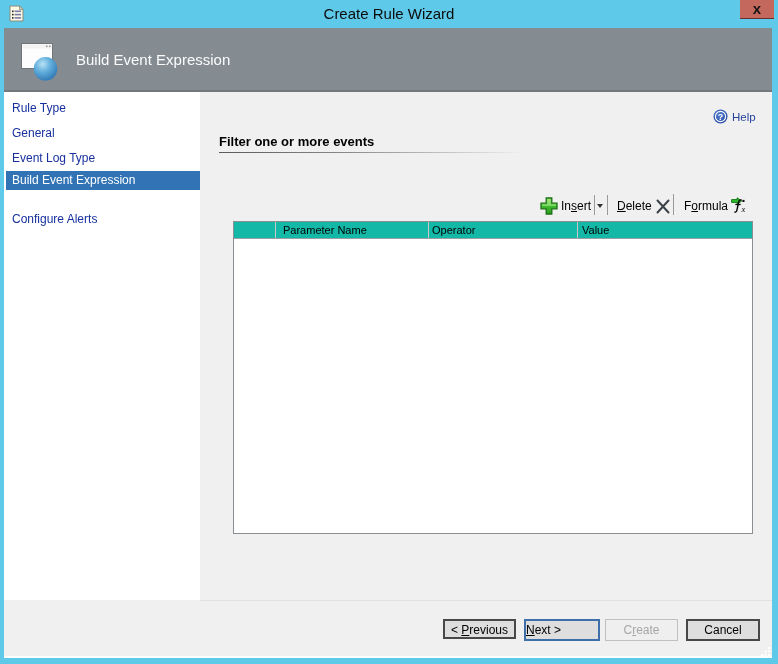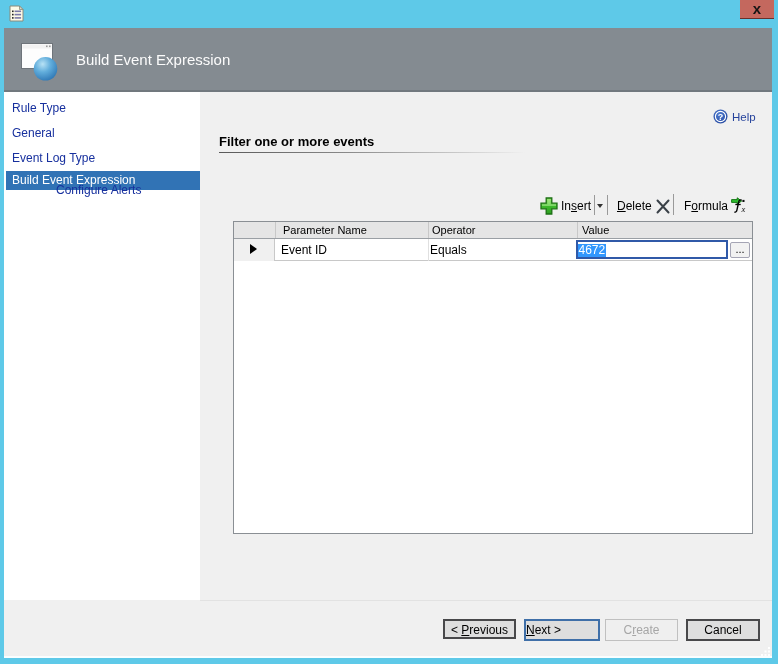--- a/index.html
+++ b/index.html
@@ -14,20 +14,21 @@
   <svg class="abs" style="left:9px;top:5px;" width="15" height="17" viewBox="0 0 15 17">
     <path d="M1 1 L10.5 1 L14 4.5 L14 16 L1 16 Z" fill="#FDFBE8" stroke="#8A8A7A" stroke-width="1"></path>
     <path d="M10.5 1 L10.5 4.5 L14 4.5 Z" fill="#D8D8C8" stroke="#8A8A7A" stroke-width="0.8"></path>
     <rect x="3" y="5.5" width="1.6" height="1.6" fill="#222"></rect>
     <rect x="5.6" y="5.5" width="6.5" height="1.6" fill="#7A7AA8"></rect>
     <rect x="3" y="8.8" width="1.6" height="1.6" fill="#222"></rect>
     <rect x="5.6" y="8.8" width="6.5" height="1.6" fill="#7A7AA8"></rect>
     <rect x="3" y="12.1" width="1.6" height="1.6" fill="#222"></rect>
     <rect x="5.6" y="12.1" width="6.5" height="1.6" fill="#7A7AA8"></rect>
   </svg>
+  <div class="abs" style="left:0;top:4px;width:778px;text-align:center;font-size:15px;line-height:20px;color:#0c0c0c;">Create Rule Wizard</div>
   <div class="abs" style="left:740px;top:0;width:34px;height:19px;background:#C4685E;border-bottom:1px solid #69302B;text-align:center;">
     <span style="font-size:15px;font-weight:bold;color:#151515;line-height:17px;">x</span>
   </div>
 </div>
 
 <div class="abs" style="left:4px;top:28px;width:768px;height:64px;background:#848B91;border-bottom:2px solid #71787E;">
   <svg class="abs" style="left:16px;top:13px;" width="46" height="46" viewBox="0 0 46 46">
     <rect x="1.5" y="2.5" width="31" height="25" fill="#FDFDFD" stroke="#6E747A" stroke-width="1"></rect>
     <rect x="2.5" y="3.5" width="29" height="4" fill="#F2F2F2"></rect>
     <rect x="26" y="4.5" width="1.6" height="1.6" fill="#9A9A9A"></rect>
@@ -42,21 +43,21 @@
     <circle cx="25.5" cy="27.8" r="11.8" fill="url(#sph)"></circle>
   </svg>
   <div class="abs" style="left:72px;top:23px;font-size:15px;line-height:18px;color:#FCFCFC;">Build Event Expression</div>
 </div>
 
 <div class="abs" style="left:4px;top:92px;width:196px;height:508px;background:#FFFFFF;font-size:12px;color:#17309E;padding-left:24px;">
   <div class="abs" style="left:8px;top:9px;">Rule Type</div>
   <div class="abs" style="left:8px;top:34px;">General</div>
   <div class="abs" style="left:8px;top:59px;">Event Log Type</div>
   <div class="abs" style="left:2px;top:79px;width:194px;height:19px;background:#3173B5;color:#FFFFFF;line-height:19px;padding-left:6px;">Build Event Expression</div>
-  <div class="abs" style="left:8px;top:91px;margin-left:44px;">Configure Alerts</div>
+  <div class="abs" style="left:8px;top:120px;">Configure Alerts</div>
 </div>
 
 <div class="abs" style="left:200px;top:92px;width:572px;height:508px;background:#F0F0F0;">
 
   <svg class="abs" style="left:513px;top:17px;" width="15" height="15" viewBox="0 0 15 15">
     <defs>
         <radialGradient id="hg" cx="40%" cy="35%" r="75%">
       <stop offset="0%" stop-color="#4D7BD0"></stop>
           <stop offset="100%" stop-color="#24479E"></stop>
     </radialGradient>
@@ -94,42 +95,29 @@
   <svg class="abs" style="left:531px;top:105px;" width="18" height="18" viewBox="0 0 18 18">
     <path d="M0.6 2.6 L6.2 2.6 L6.2 0.8 L10.6 4.0 L6.2 7.2 L6.2 5.4 L0.6 5.4 Z" fill="#2FBF2F" stroke="#0A6E0A" stroke-width="0.9"></path>
     <rect x="11.4" y="2.9" width="2.1" height="2.1" fill="#111"></rect>
     <path d="M10.6 3.0 C8.8 2.6 8.0 3.5 7.7 5.0 L5.9 13.2 C5.6 14.6 4.6 15.4 3.3 15.1" stroke="#050505" stroke-width="1.4" fill="none"></path>
     <path d="M4.3 7.5 L9.7 7.5" stroke="#050505" stroke-width="1.3"></path>
     <text x="10.6" y="15.2" font-size="8.5" font-style="italic" font-family="Liberation Serif, serif" fill="#0a0a0a">x</text>
   </svg>
 
   <div class="abs" style="left:33px;top:129px;width:520px;height:313px;background:#FFFFFF;border:1px solid #8A8F94;">
 
-    <div class="abs" style="left:0;top:0;width:518px;height:17px;background:#e5e5e5;border-bottom:1px solid #9A9FA4;font-size:11px;color:#000;">
+    <div class="abs" style="left:0;top:0;width:518px;height:17px;background:#14b8a6;border-bottom:1px solid #9A9FA4;font-size:11px;color:#000;">
       <div class="abs" style="left:41px;top:0;width:1px;height:16px;background:#C8C8C8;"></div>
       <div class="abs" style="left:194px;top:0;width:1px;height:16px;background:#C8C8C8;"></div>
       <div class="abs" style="left:343px;top:0;width:1px;height:16px;background:#C8C8C8;"></div>
       <div class="abs" style="left:49px;top:2px;">Parameter Name</div>
       <div class="abs" style="left:198px;top:2px;">Operator</div>
       <div class="abs" style="left:348px;top:2px;">Value</div>
     </div>
 
-    <div class="abs" style="left:0;top:17px;width:518px;height:22px;border-bottom:1px solid #C8C8C8;font-size:12px;color:#000;">
-      <div class="abs" style="left:0;top:0;width:41px;height:22px;background:#F0F0F0;border-right:1px solid #C8C8C8;"></div>
-      <div class="abs" style="left:16px;top:5px;width:0;height:0;border-top:5px solid transparent;border-bottom:5px solid transparent;border-left:7px solid #000;"></div>
-      <div class="abs" style="left:194px;top:0;width:1px;height:22px;background:#E0E0E0;"></div>
-      <div class="abs" style="left:47px;top:4px;">Event ID</div>
-      <div class="abs" style="left:196px;top:4px;">Equals</div>
-
-      <div class="abs" style="left:342px;top:1px;width:152px;height:19px;background:#FFFFFF;border:2px solid #3059A8;">
-        <span style="position:absolute;left:0;top:2px;background:#3297FD;color:#FFFFFF;font-size:12px;padding:0 0.5px;line-height:13px;">4672</span>
-      </div>
-
-      <div class="abs" style="left:496px;top:3px;width:20px;height:16px;background:#F2F2F2;border:1px solid #A5A5B5;border-radius:2px;text-align:center;font-size:11px;color:#000;line-height:12px;">...</div>
-    </div>
   </div>
 </div>
 
 <div class="abs" style="left:4px;top:600px;width:768px;height:56px;background:#F0F0F0;">
   <div class="abs" style="left:196px;top:0;width:572px;height:1px;background:#E2E2E2;"></div>
 </div>
 <div class="abs" style="left:4px;top:656px;width:768px;height:2px;background:#FAFEFF;"></div>
 
 <div class="abs" style="left:443px;top:619px;width:73px;height:20px;background:#DEDEDE;border:2px solid #48484A;text-align:center;font-size:12px;color:#000;line-height:18px;">&lt; <span style="text-decoration:underline">P</span>revious</div>
 <div class="abs" style="left:524px;top:619px;width:76px;height:22px;background:#DEDEDE;border:2px solid #3F6FA8;font-size:12px;color:#000;line-height:18px;"><span style="text-decoration:underline">N</span>ext &gt;</div>

